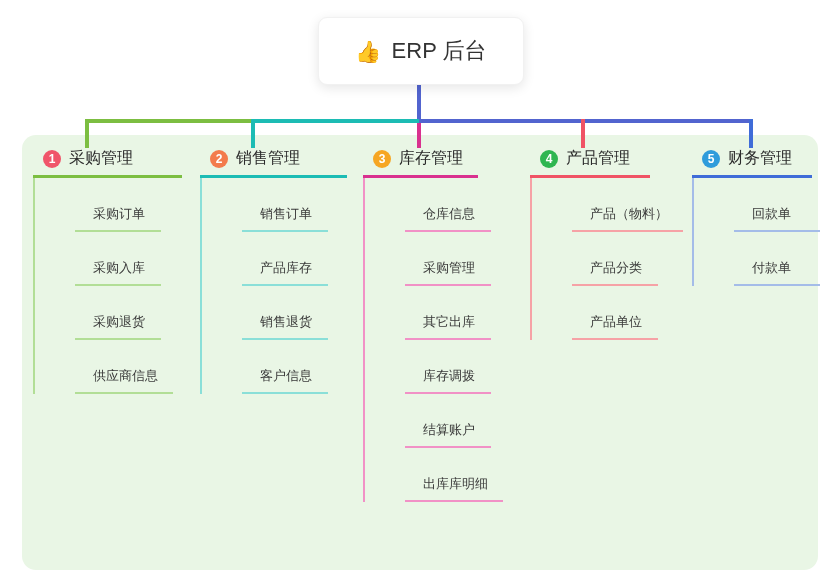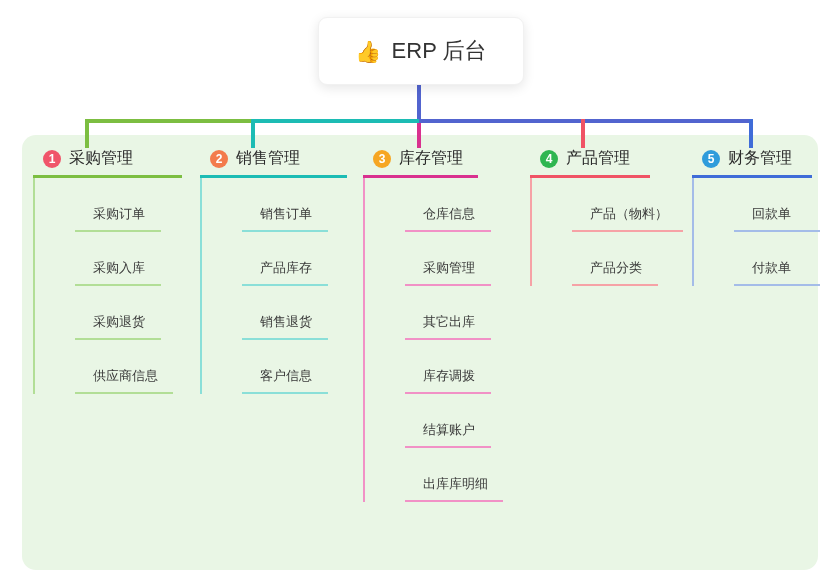--- a/index.html
+++ b/index.html
@@ -117,20 +117,21 @@
   </div>
 
   <div class="branch b4" style="--c: #f05365; --cl: #f6a2a6; --badge: #2fb651;">
     <div class="branch-header">
       <span class="badge">4</span>
       <span>产品管理</span>
     </div>
     <div class="children">
         <div class="child">产品（物料）</div>
         <div class="child">产品分类</div>
+        <div class="child">产品单位</div>
       </div>
   </div>
 
   <div class="branch b5" style="--c: #3f6cd8; --cl: #a4bce8; --badge: #2f9cdb;">
     <div class="branch-header">
       <span class="badge">5</span>
       <span>财务管理</span>
     </div>
     <div class="children">
         <div class="child">回款单</div>

